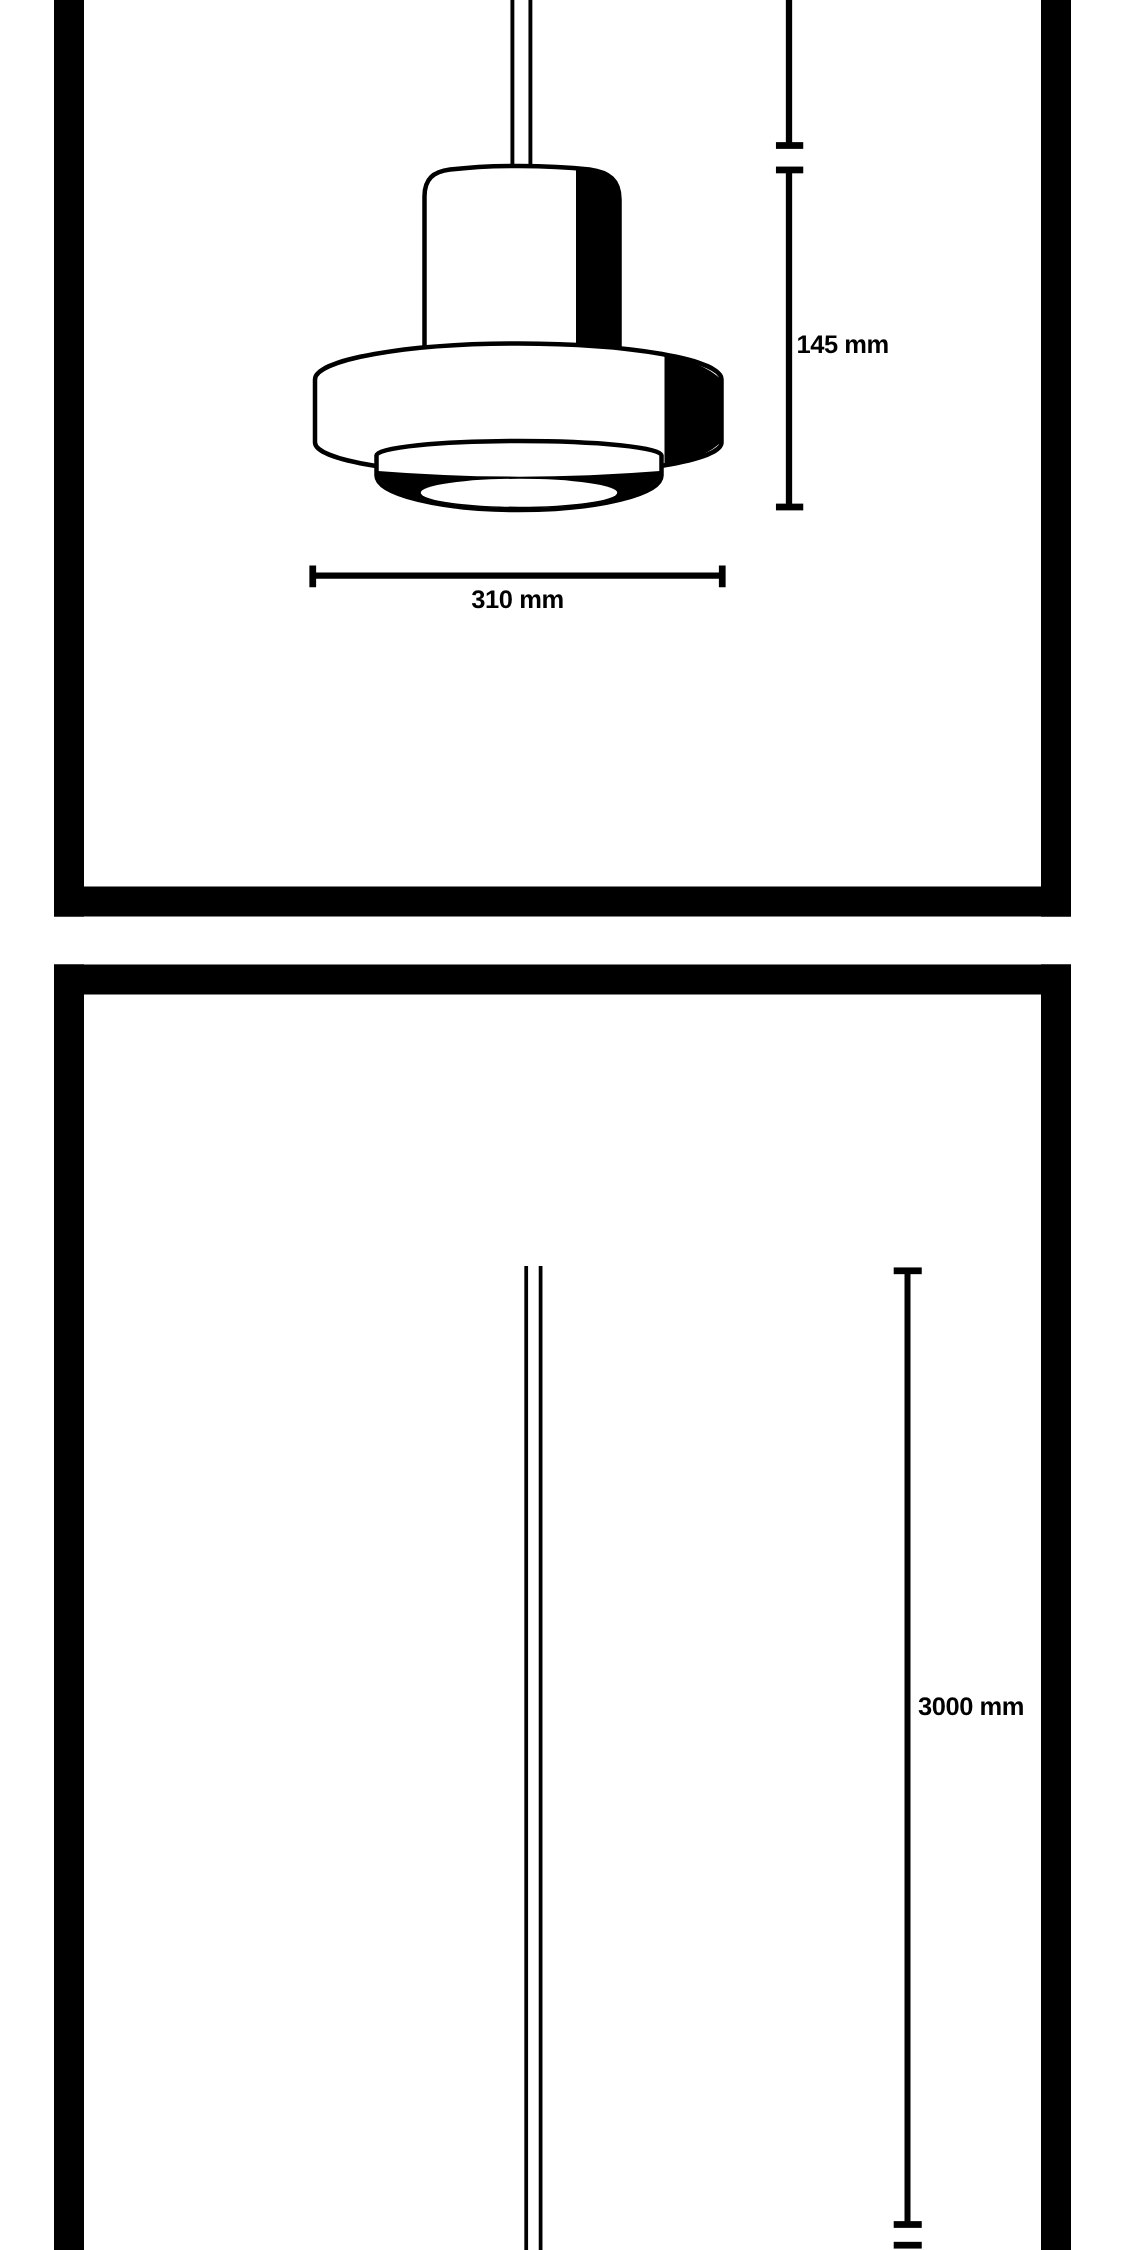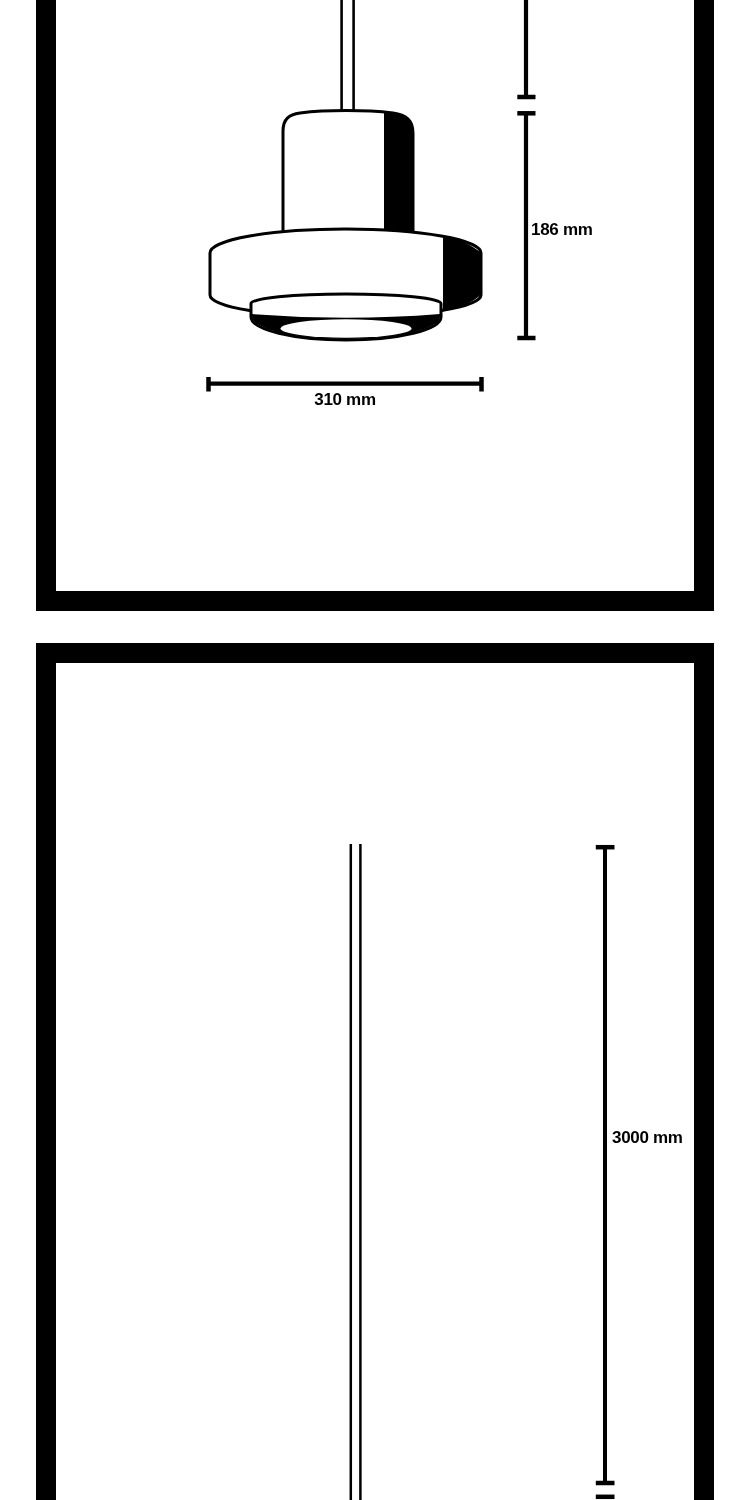--- a/index.html
+++ b/index.html
@@ -69,21 +69,21 @@
       <line x1="517.3" y1="113.3" x2="535.5" y2="113.3" class="stroke" stroke-width="4.5"></line>
       <line x1="526" y1="113.3" x2="526" y2="338" class="stroke" stroke-width="4.2"></line>
       <line x1="517.3" y1="338" x2="535.5" y2="338" class="stroke" stroke-width="4.5"></line>
     </g>
     <g>
       <line x1="208.5" y1="377" x2="208.5" y2="391.5" class="stroke" stroke-width="4.5"></line>
       <line x1="208.5" y1="383.7" x2="481.5" y2="383.7" class="stroke" stroke-width="4.2"></line>
       <line x1="481.5" y1="377" x2="481.5" y2="391.5" class="stroke" stroke-width="4.5"></line>
     </g>
   </svg>
-  <span class="dim-label label-height">186 mm</span>
+  <span class="dim-label label-height">145 mm</span>
   <span class="dim-label label-width">310 mm</span>
 </div>
 
 <div class="panel panel-cable">
   <svg width="638" height="837" viewBox="56 663 638 837">
     <g>
       <line x1="350.8" y1="844" x2="350.8" y2="1500" class="stroke" stroke-width="2.5"></line>
       <line x1="360.4" y1="844" x2="360.4" y2="1500" class="stroke" stroke-width="2.5"></line>
     </g>
     <g>

